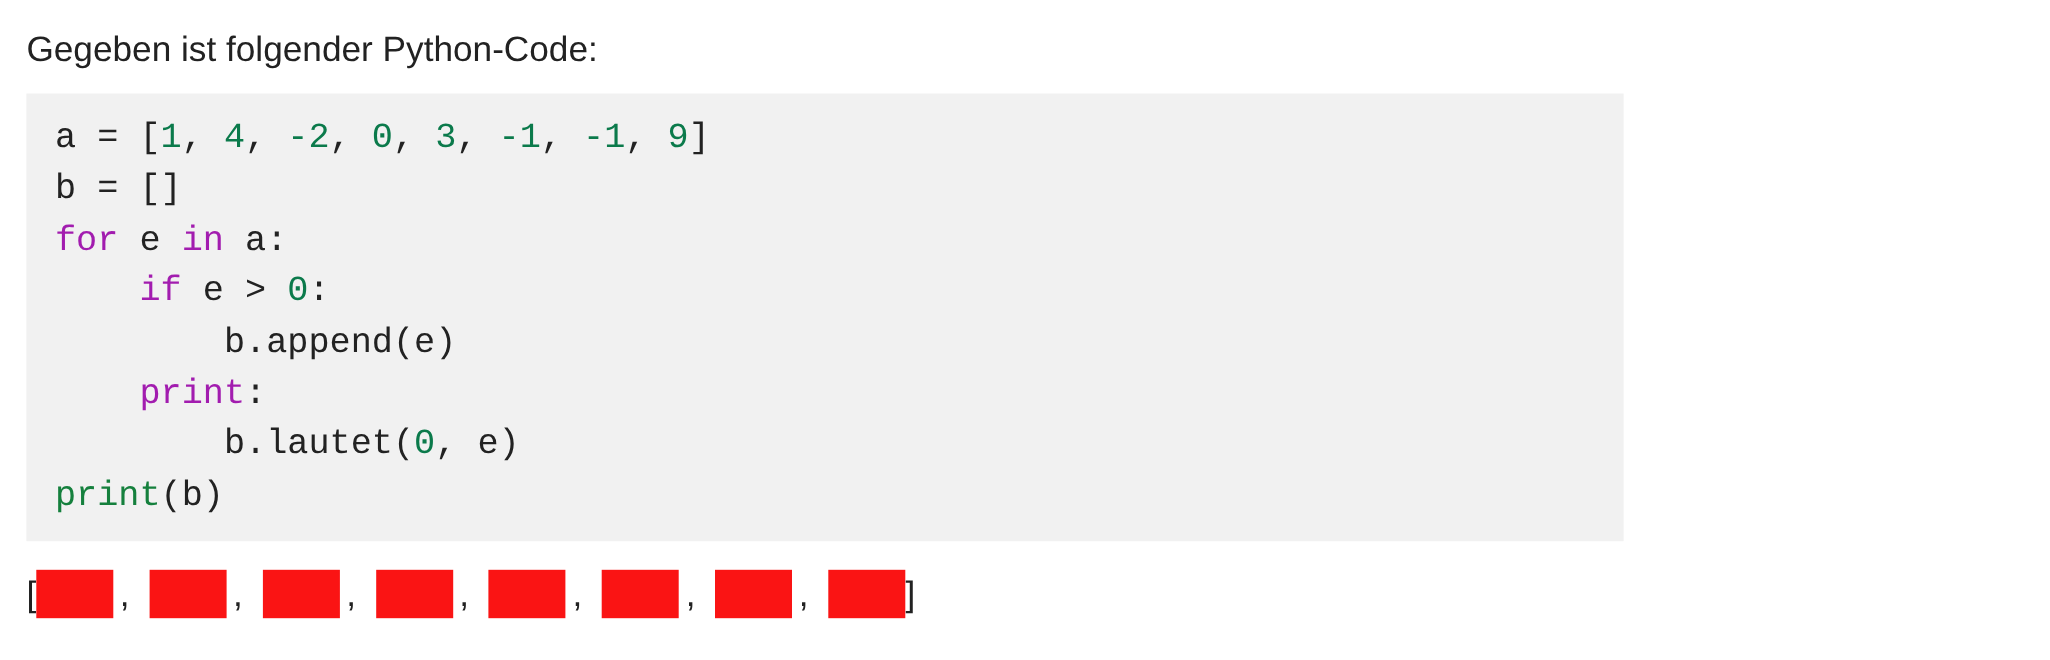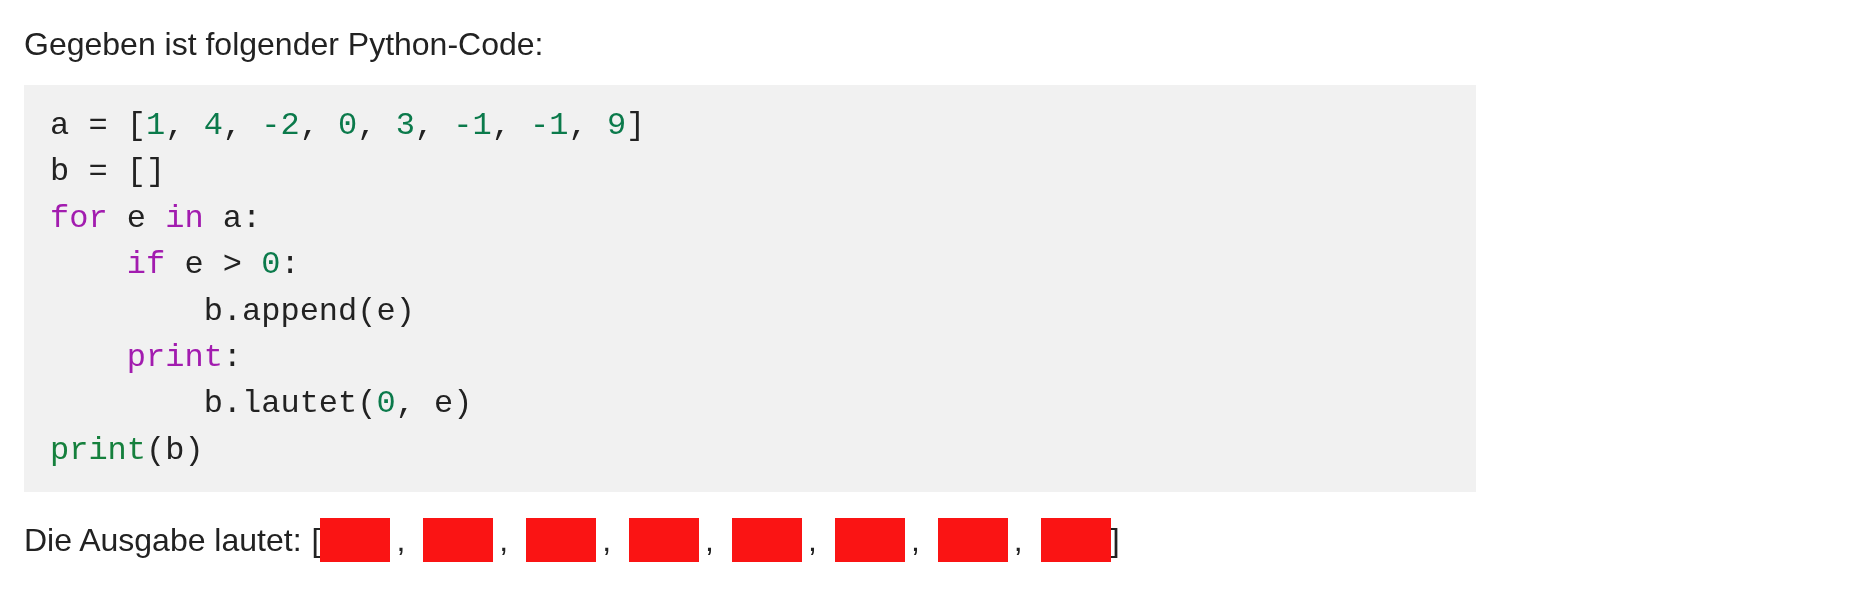--- a/index.html
+++ b/index.html
@@ -25,21 +25,20 @@
   <div class="code-block"><span><span>a = [</span><span class="tok-num">1</span>, <span class="tok-num">4</span>, <span class="tok-num">-2</span>, <span class="tok-num">0</span>, <span class="tok-num">3</span>, <span class="tok-num">-1</span>, <span class="tok-num">-1</span>, <span class="tok-num">9</span><span>]</span></span>
 <span>b = []</span>
 <span><span class="tok-kw">for</span><span> e </span><span class="tok-kw">in</span><span> a:</span></span>
 <span><span>    </span><span class="tok-kw">if</span><span> e &gt; </span><span class="tok-num">0</span><span>:</span></span>
 <span>        b.append(e)</span>
 <span><span>    </span><span class="tok-kw">print</span><span>:</span></span>
 <span><span>        b.lautet(</span><span class="tok-num">0</span><span>, e)</span></span>
 <span><span class="tok-builtin">print</span><span>(b)</span></span></div>
 
   <div class="answer-line">
-    <span class="lbl">Die Ausgabe lautet:</span>
     <span class="bracket">[</span>
     <span class="slot"></span>
       <span class="comma">,</span>
     <span class="slot"></span>
       <span class="comma">,</span>
     <span class="slot"></span>
       <span class="comma">,</span>
     <span class="slot"></span>
       <span class="comma">,</span>
     <span class="slot"></span>

